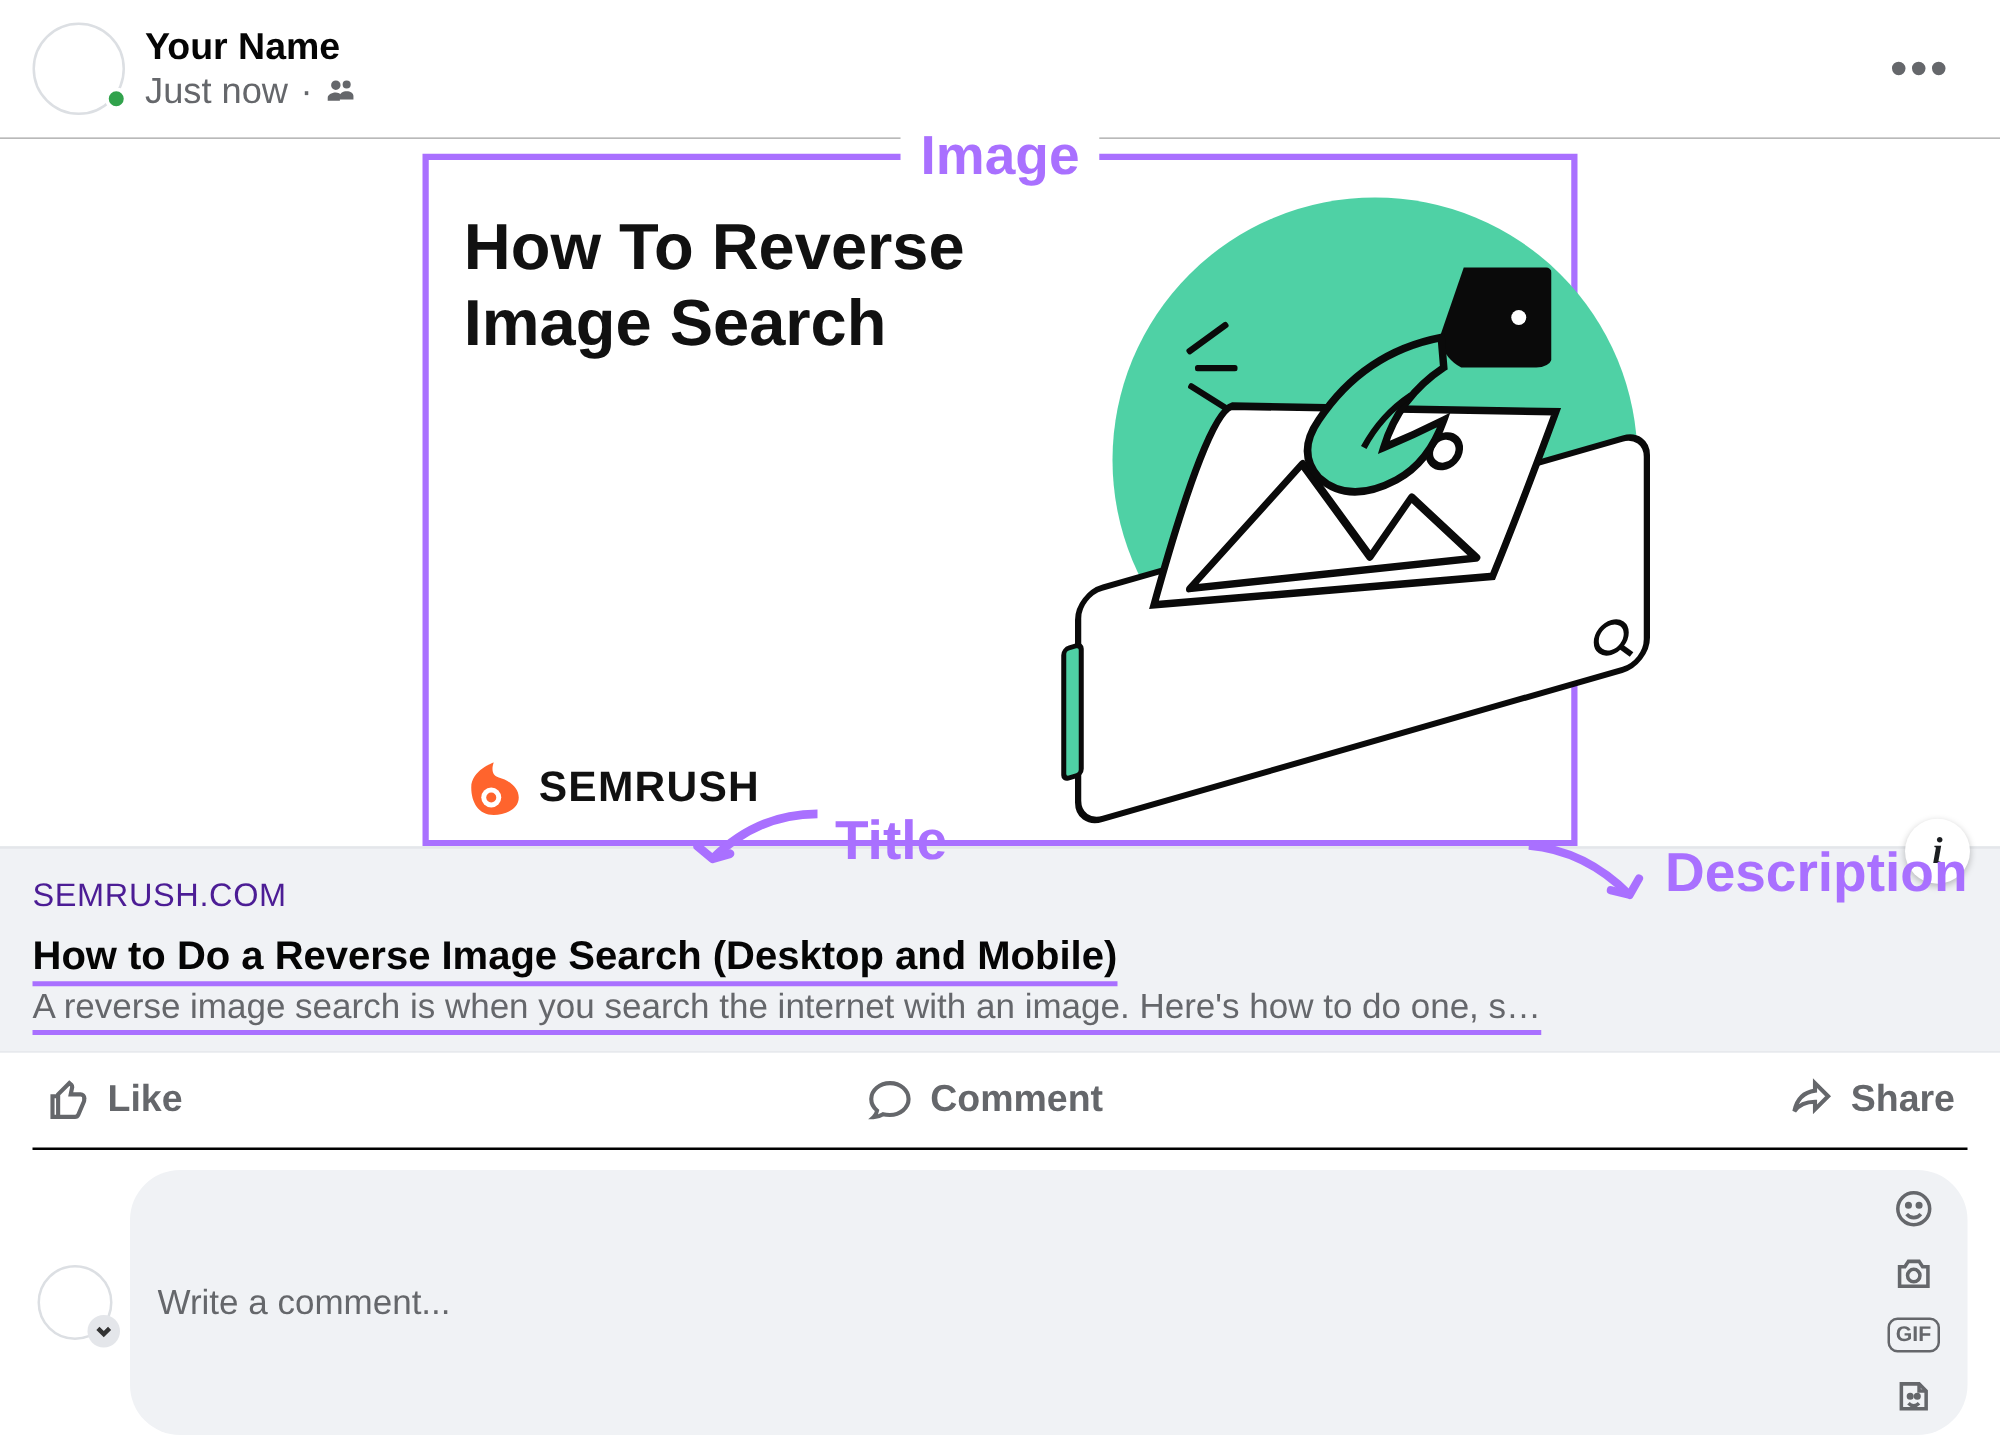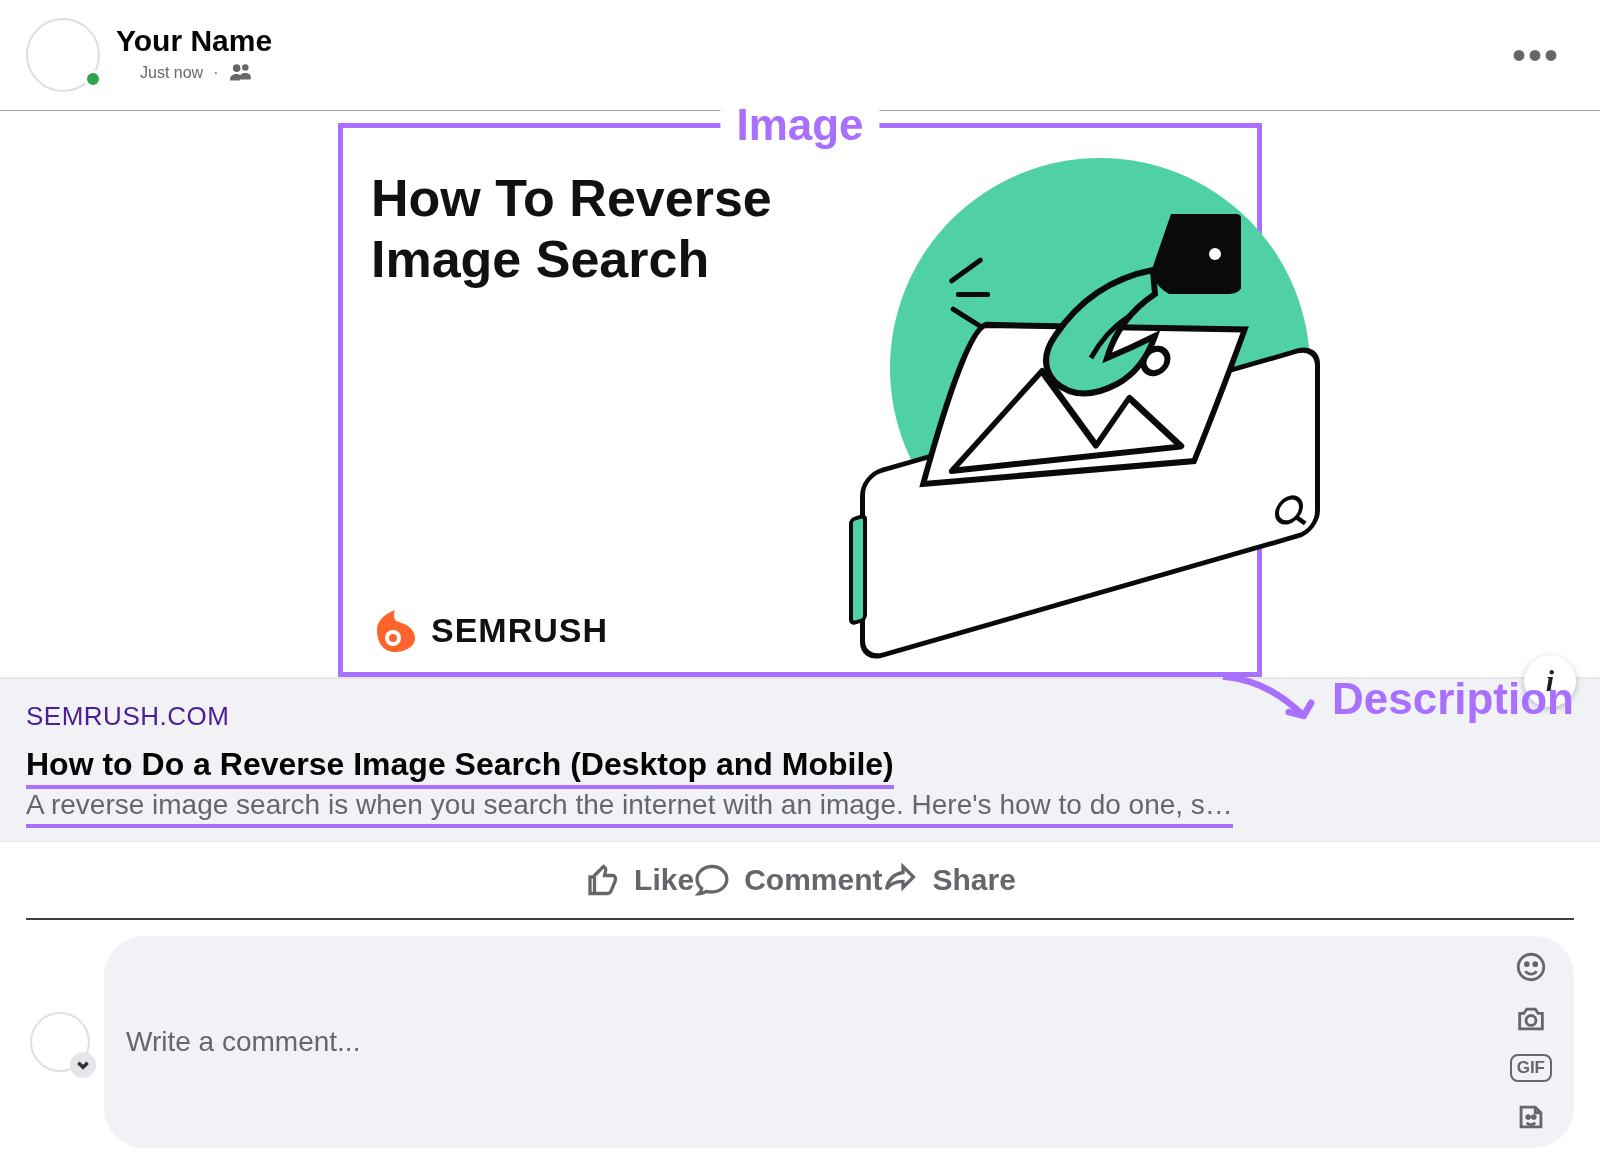--- a/index.html
+++ b/index.html
@@ -30,21 +30,21 @@
   .online-dot {
     position: absolute;
     bottom: 4px; left: 58px;
     width: 18px; height: 18px;
     background: #31a24c;
     border-radius: 50%;
     border: 3px solid #fff;
   }
   .name-block { flex: 1; }
   .user-name { font-weight: 700; font-size: 30px; color: #050505; }
-  .sub-line { color: #65676b; font-size: 16px; display: flex; align-items: center; gap: 10px; margin-top: 2px; margin-left: 24px; }
+  .sub-line { color: #65676b; font-size: 29px; display: flex; align-items: center; gap: 10px; margin-top: 2px; }
   .sub-line .dot { color: #65676b; }
   .friends-icon svg { width: 26px; height: 26px; fill: #65676b; display: block; }
   .more-dots { font-size: 40px; color: #65676b; letter-spacing: 2px; padding: 0 16px; }
 
   .preview-wrap { position: relative; padding-top: 12px; }
   .preview-box {
     width: 924px; margin: 0 auto;
     border: 5px solid #a970ff;
     background: #fff;
     position: relative;
@@ -103,22 +103,22 @@
   .callout {
     position: absolute; font-size: 44px; font-weight: 600; color: #a970ff;
     display: flex; align-items: center; gap: 8px; pointer-events: none;
   }
   .callout svg { width: 110px; height: 60px; }
   .callout-title { top: -36px; left: 550px; }
   .callout-desc { top: -10px; right: 26px; }
 
   
   .actions {
-    display: flex; justify-content: center;
-    padding: 20px 10px; border-bottom: 2px solid #404040;
+    display: flex; justify-content: space-between;
+    padding: 20px 10px; border-bottom: 2px solid #000000;
     margin: 0 26px;
   }
   .action-btn {
     display: flex; align-items: center; gap: 14px;
     color: #65676b; font-size: 30px; font-weight: 600;
     cursor: pointer;
   }
   .action-btn svg { width: 36px; height: 36px; stroke: #65676b; fill: none; stroke-width: 2.2; }
 
   
@@ -255,20 +255,27 @@
           </svg>
         </span>
         <span class="brand-text">SEMRUSH</span>
       </div>
     </div>
   </div>
 
   <div class="link-card" style="position:relative;">
     <div class="info-bubble">i</div>
 
+    <div class="callout callout-title">
+      <svg viewBox="0 0 110 60">
+          <path d="M104 8 Q56 8 20 44" fill="none" stroke="#a970ff" stroke-width="7"></path>
+          <path d="M20 44 L8 34 M20 44 L34 40" fill="none" stroke="#a970ff" stroke-width="7" stroke-linecap="round"></path>
+        </svg>
+      <span>Title</span>
+    </div>
     <div class="callout callout-desc">
       <svg viewBox="0 0 110 64">
           <path d="M6 8 Q54 12 92 50" fill="none" stroke="#a970ff" stroke-width="7"></path>
           <path d="M92 50 L76 46 M92 50 L100 36" fill="none" stroke="#a970ff" stroke-width="7" stroke-linecap="round"></path>
         </svg>
       <span>Description</span>
     </div>
 
     <div class="domain">SEMRUSH.COM</div>
     <div><span class="title-line">How to Do a Reverse Image Search (Desktop and Mobile)</span></div>

